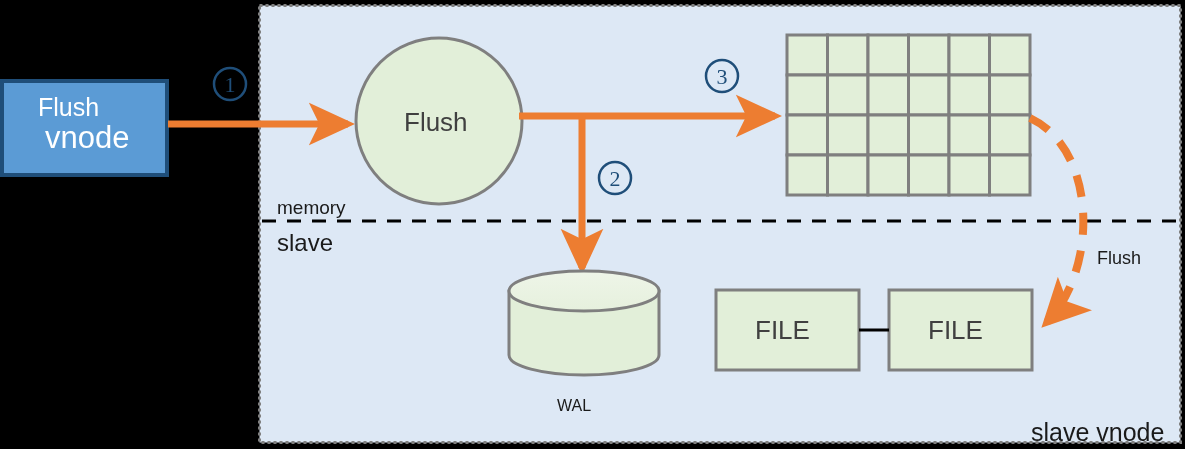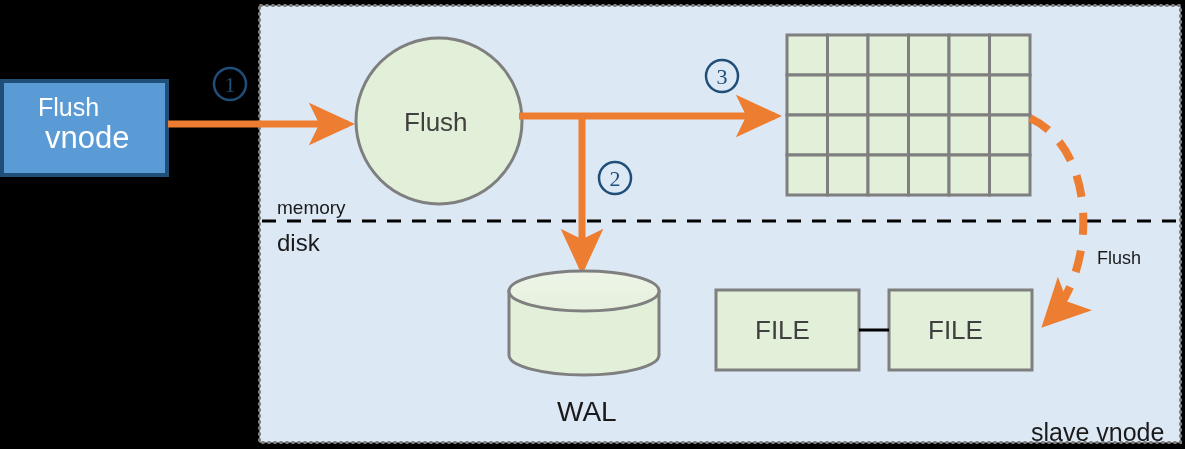--- a/index.html
+++ b/index.html
@@ -97,23 +97,23 @@
       <text x="722" y="84" text-anchor="middle" font-family="Liberation Serif, serif" font-size="22" fill="#1f4e79">3</text>
     </g>
   </svg>
 
   <div class="lbl lbl-white" style="left:38px;top:95px;font-size:25px;">Flush</div>
   <div class="lbl lbl-white" style="left:45px;top:122px;font-size:31px;">vnode</div>
 
   <div class="lbl" style="left:404px;top:109px;font-size:26px;color:#404040;">Flush</div>
 
   <div class="lbl" style="left:277px;top:198px;font-size:19px;">memory</div>
-  <div class="lbl" style="left:277px;top:231px;font-size:24px;">disk</div>
+  <div class="lbl" style="left:277px;top:231px;font-size:24px;">slave</div>
 
-  <div class="lbl" style="left:557px;top:398px;font-size:28px;">WAL</div>
+  <div class="lbl" style="left:557px;top:398px;font-size:16px;">WAL</div>
 
   <div class="lbl" style="left:755px;top:317px;font-size:26px;color:#404040;">FILE</div>
   <div class="lbl" style="left:928px;top:317px;font-size:26px;color:#404040;">FILE</div>
 
   <div class="lbl" style="left:1097px;top:249px;font-size:18px;">Flush</div>
 
   <div class="lbl" style="left:1031px;top:400px;font-size:25px;margin-top:20px;">slave vnode</div>
 
 </div>
 

